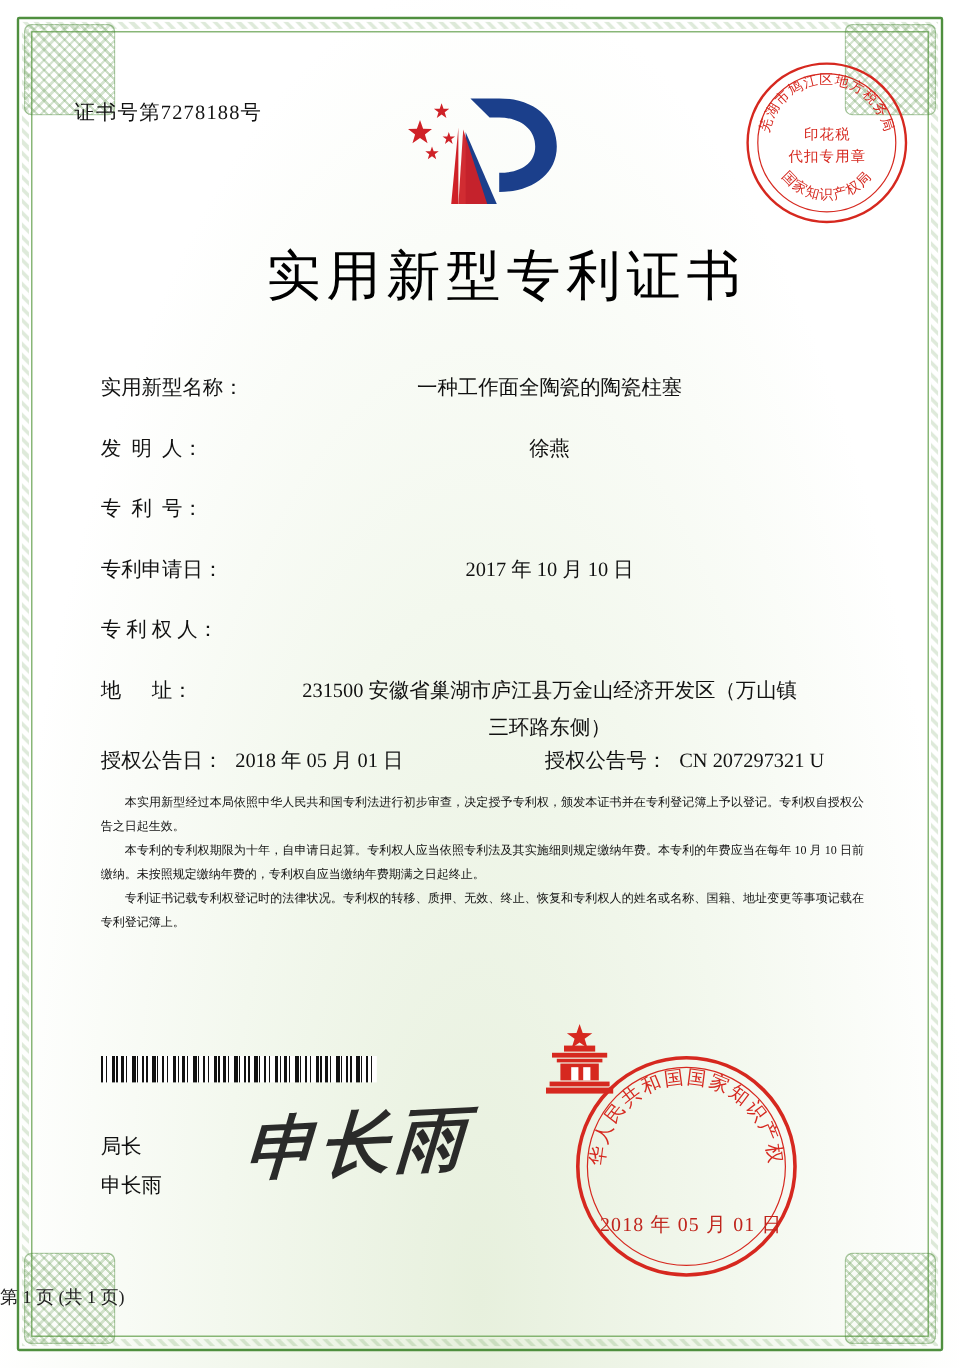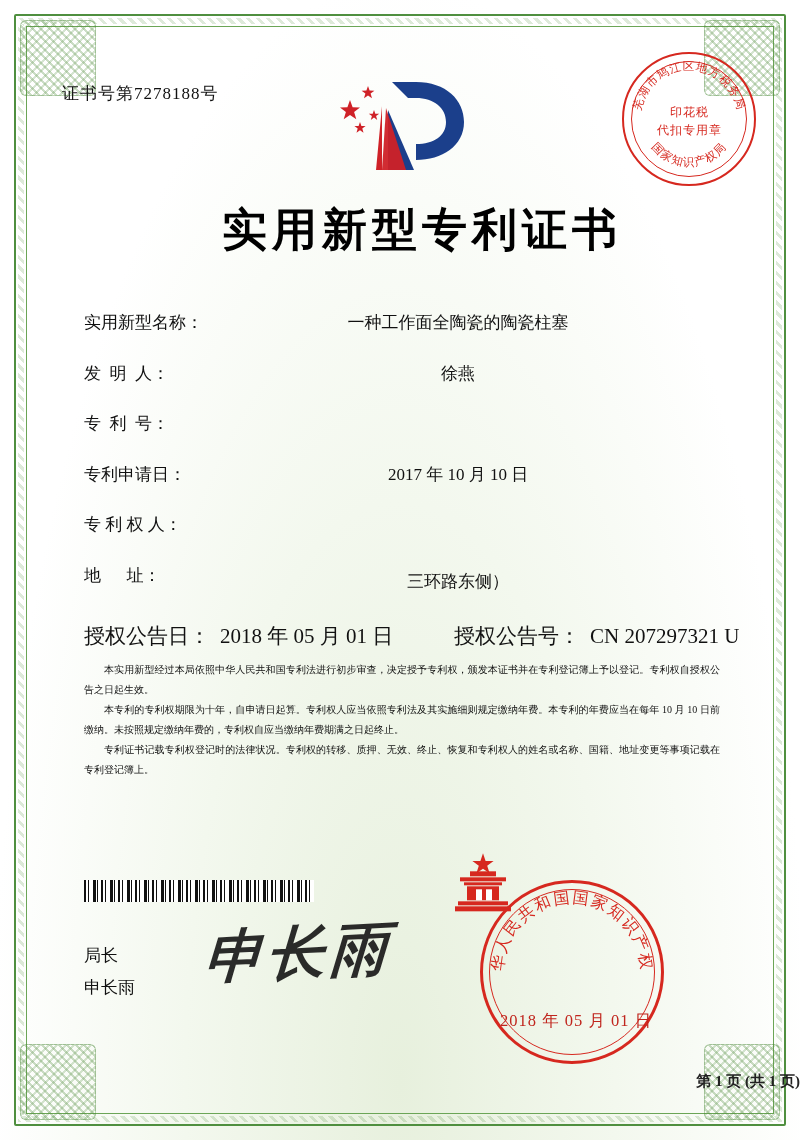--- a/index.html
+++ b/index.html
@@ -77,33 +77,33 @@
   }
   .seal-top .l1{top:50px;}
   .seal-top .l2{top:68px;}
   .seal-arc{
     position:absolute;left:0;top:0;width:130px;height:130px;
   }
   .seal-arc text{fill:#d6281f;font-size:11.5px;font-family:"Liberation Serif",serif;letter-spacing:1px;}
 
   .title{
     position:absolute;left:0;right:0;top:200px;text-align:center;
-    font-size:45px;font-weight:bold;letter-spacing:5px;color:#000;
+    font-size:45px;font-weight:normal;letter-spacing:5px;color:#000;
     font-family:"Liberation Serif",serif;
     margin-left:44px;
   }
 
   .fields{position:absolute;left:84px;top:310px;width:640px;font-size:17px;color:#111;}
   .field{display:flex;margin-bottom:25px;line-height:1.5;}
   .field .lbl{width:108px;flex:none;letter-spacing:0px;white-space:pre;}
   .field .val{flex:1;text-align:center;}
   .field .val2{margin-top:6px;}
 
   .grant-row{
-    position:absolute;left:84px;top:622px;width:660px;font-size:21px;color:#111;
+    position:absolute;left:84px;top:622px;width:660px;font-size:17px;color:#111;
     display:flex;
   }
   .grant-row .g-label{white-space:pre;}
   .grant-row .g-val{margin-left:10px;}
   .grant-row .g-right{position:absolute;left:370px;top:0;display:flex;align-items:center;}
 
   .paras{
     position:absolute;left:84px;top:660px;width:636px;
     font-size:10px;line-height:2.0;color:#111;text-align:justify;
   }
@@ -138,22 +138,22 @@
   .seal-big .ring{position:absolute;inset:6px;border:1px solid #d6281f;border-radius:50%;}
   .seal-big svg{position:absolute;left:0;top:0;}
   .emblem{
     position:absolute;left:50%;top:50%;width:74px;height:66px;transform:translate(-50%,-48%);
   }
   .issue-date{
     position:absolute;left:500px;top:1010px;font-size:16.5px;color:#c0251d;letter-spacing:1px;
   }
 
   .page-no{
-    position:absolute;left:0;right:0;top:1072px;text-align:right;
-    font-size:15px;color:#222;font-weight:bold;
+    position:absolute;left:0;right:0;top:1072px;text-align:left;
+    font-size:15px;color:#222;
   }
 </style>
 </head>
 <body>
 
 <div class="page">
   <div class="frame-outer"></div>
   <div class="frame-inner"></div>
   <div class="frame-deco"></div>
   <div class="corner tl"></div>
@@ -211,20 +211,21 @@
       <div class="field">
         <div class="lbl">专利申请日：</div>
         <div class="val">2017 年 10 月 10 日</div>
       </div>
       <div class="field">
         <div class="lbl">专 利 权 人：</div>
       </div>
       <div class="field">
         <div class="lbl">地      址：</div>
         <div class="val">
+          <div>231500 安徽省巢湖市庐江县万金山经济开发区（万山镇</div>
           <div class="val2">三环路东侧）</div>
         </div>
       </div>
     </div>
 
     <div class="grant-row">
       <div class="g-label">授权公告日：</div>
       <div class="g-val">2018 年 05 月 01 日</div>
       <div class="g-right">
         <div class="g-label">授权公告号：</div>

